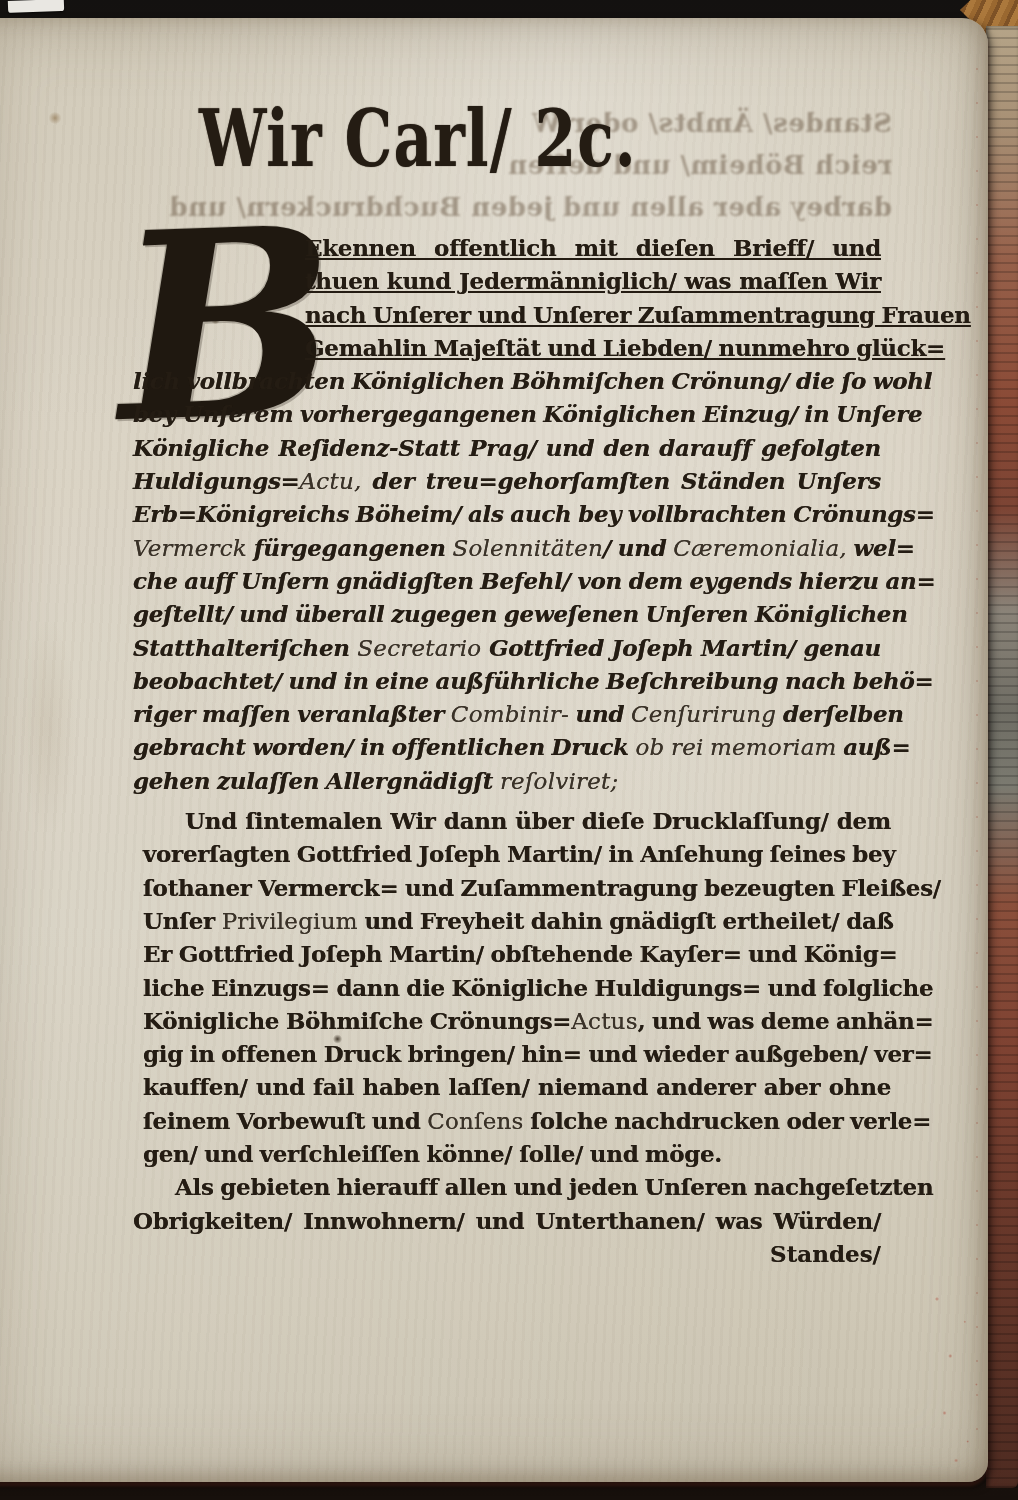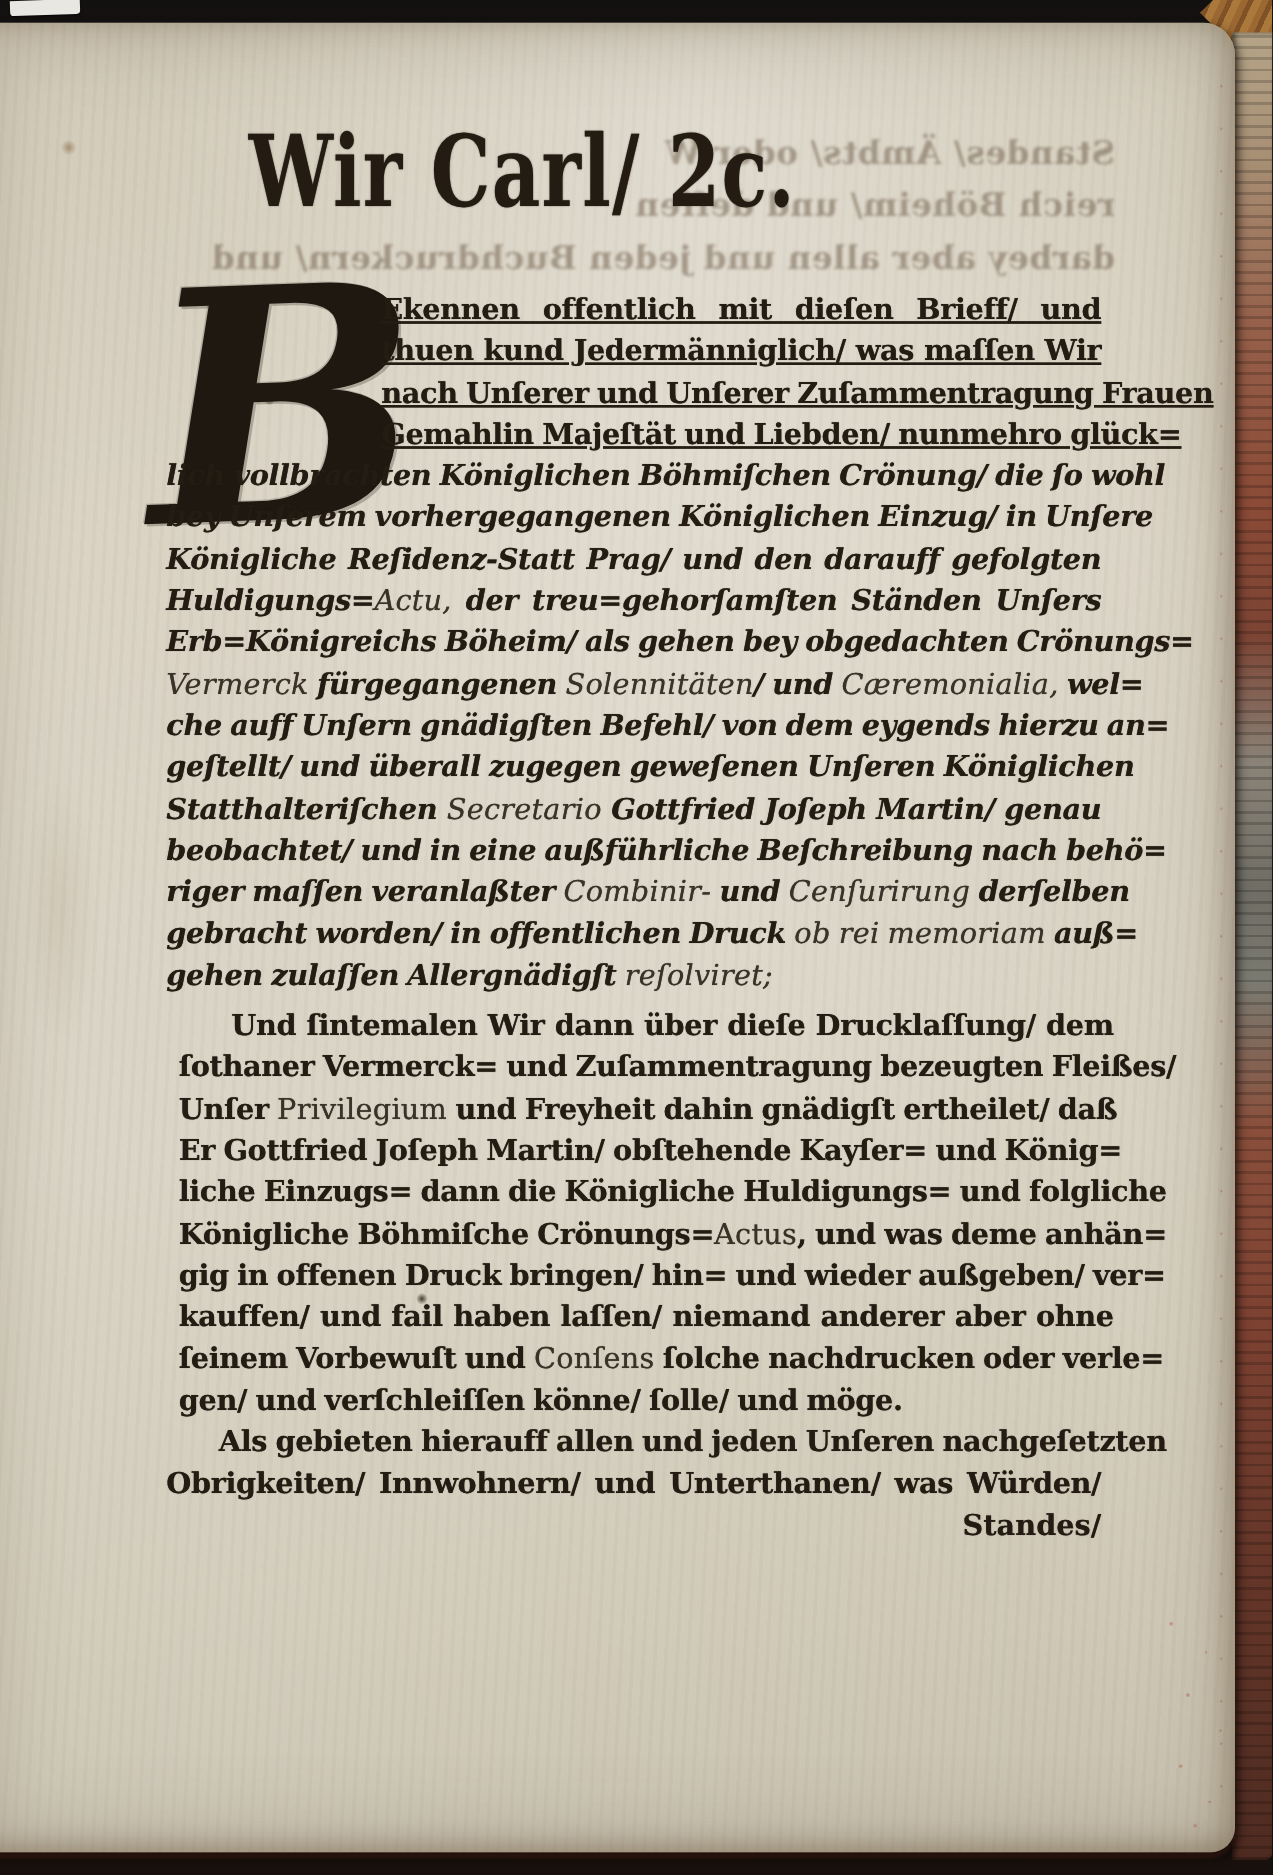--- a/index.html
+++ b/index.html
@@ -118,33 +118,34 @@
         <div class="line">thuen kund Jedermänniglich/ was maſſen Wir</div>
         <div class="line">nach Unſerer und Unſerer Zuſammentragung Frauen</div>
         <div class="line">Gemahlin Majeſtät und Liebden/ nunmehro glück=</div>
       </div>
 
     <div class="para p1-body">
         <div class="line">lich vollbrachten Königlichen Böhmiſchen Crönung/ die ſo wohl</div>
         <div class="line">bey Unſerem vorhergegangenen Königlichen Einzug/ in Unſere</div>
         <div class="line">Königliche Reſidenz-Statt Prag/ und den darauff gefolgten</div>
         <div class="line">Huldigungs=<span class="antiqua">Actu,</span> der treu=gehorſamſten Ständen Unſers</div>
-        <div class="line">Erb=Königreichs Böheim/ als gehen bey obgedachten Crönungs=</div>
+        <div class="line">Erb=Königreichs Böheim/ als auch bey vollbrachten Crönungs=</div>
         <div class="line"><span class="antiqua">Vermerck</span> fürgegangenen <span class="antiqua">Solennitäten</span>/ und <span class="antiqua">Cæremonialia,</span> wel=</div>
         <div class="line">che auff Unſern gnädigſten Befehl/ von dem eygends hierzu an=</div>
         <div class="line">geſtellt/ und überall zugegen geweſenen Unſeren Königlichen</div>
         <div class="line">Statthalteriſchen <span class="antiqua">Secretario</span> Gottfried Joſeph Martin/ genau</div>
         <div class="line">beobachtet/ und in eine außführliche Beſchreibung nach behö=</div>
         <div class="line">riger maſſen veranlaßter <span class="antiqua">Combinir-</span> und <span class="antiqua">Cenſurirung</span> derſelben</div>
         <div class="line">gebracht worden/ in offentlichen Druck <span class="antiqua">ob rei memoriam</span> auß=</div>
         <div class="line">gehen zulaſſen Allergnädigſt <span class="antiqua">reſolviret;</span></div>
       </div>
 
     <div class="para p2">
         <div class="line">Und ſintemalen Wir dann über dieſe Drucklaſſung/ dem</div>
+        <div class="line">vorerſagten Gottfried Joſeph Martin/ in Anſehung ſeines bey</div>
         <div class="line">ſothaner Vermerck= und Zuſammentragung bezeugten Fleißes/</div>
         <div class="line">Unſer <span class="antiqua">Privilegium</span> und Freyheit dahin gnädigſt ertheilet/ daß</div>
         <div class="line">Er Gottfried Joſeph Martin/ obſtehende Kayſer= und König=</div>
         <div class="line">liche Einzugs= dann die Königliche Huldigungs= und folgliche</div>
         <div class="line">Königliche Böhmiſche Crönungs=<span class="antiqua">Actus</span>, und was deme anhän=</div>
         <div class="line">gig in offenen Druck bringen/ hin= und wieder außgeben/ ver=</div>
         <div class="line">kauffen/ und fail haben laſſen/ niemand anderer aber ohne</div>
         <div class="line">ſeinem Vorbewuſt und <span class="antiqua">Conſens</span> ſolche nachdrucken oder verle=</div>
         <div class="line">gen/ und verſchleiſſen könne/ ſolle/ und möge.</div>
       </div>

